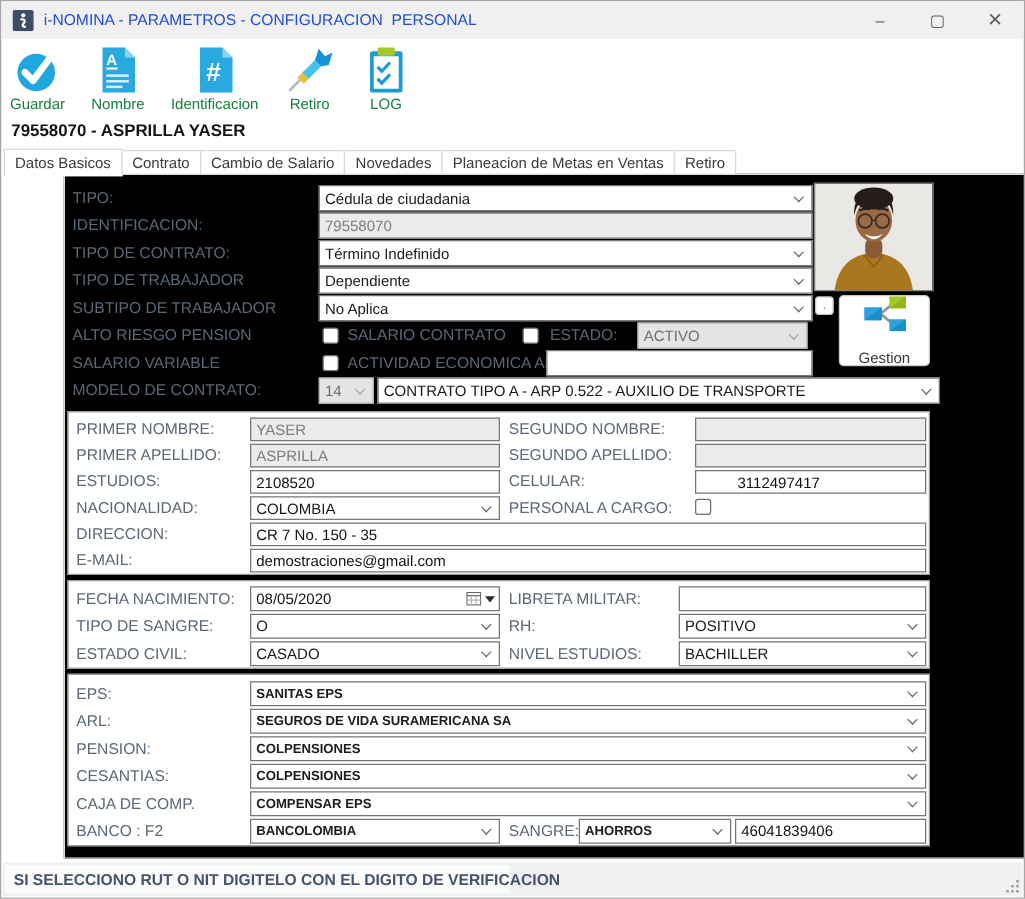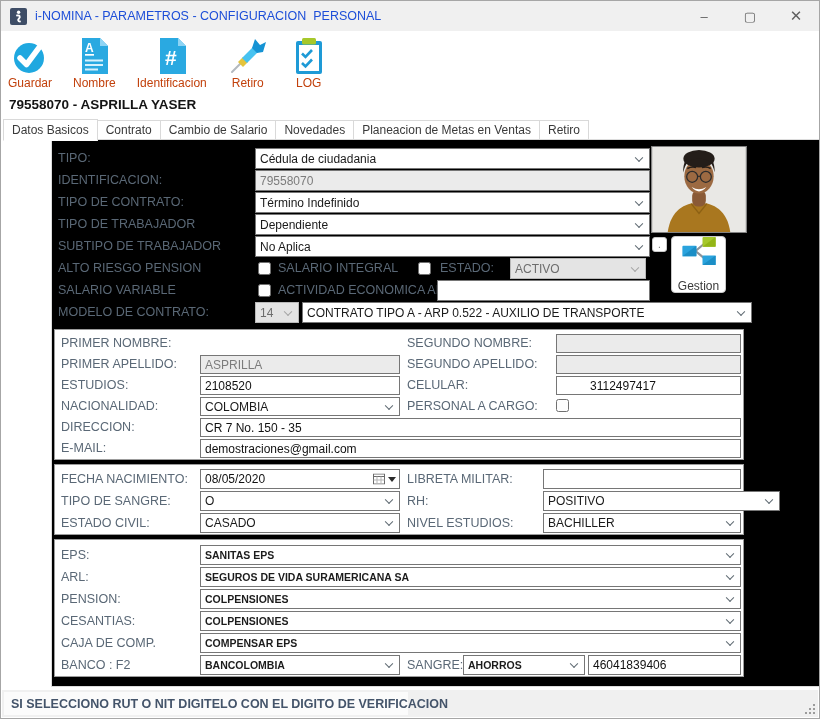--- a/index.html
+++ b/index.html
@@ -15,21 +15,21 @@
   .title { margin-left:8px; font-size:12.5px; color:#1d4ed8; white-space:pre; }
   .win-controls { margin-left:auto; display:flex; height:100%; }
   .win-btn { width:46px; height:100%; display:flex; align-items:center; justify-content:center;
              color:#5f5f5f; font-size:13px; cursor:default; }
   .win-btn.close { font-size:15px; }
 
   
   .toolbar { position:absolute; top:34px; left:5px; display:flex; gap:17px; align-items:flex-end; }
   .tool { display:flex; flex-direction:column; align-items:center; gap:0px; padding:1px 2px; }
   .tool svg { width:40px; height:40px; display:block; }
-  .tool-label { font-size:12px; color:#c2410c; line-height:14px; }
+  .tool-label { font-size:12px; color:#15803d; line-height:14px; }
 
   .employee-header { position:absolute; top:96px; left:8px; font-weight:bold;
                      font-size:13.5px; color:#141414; }
 
   
   .tabstrip { position:absolute; top:117px; left:2px; height:22px; display:flex; align-items:flex-end; z-index:6; }
   .tab { height:20px; border:1px solid #d9d9d9; background:#fff; padding:2px 8px 0 8px;
          font-size:12px; color:#3a3a3a; margin-right:-1px; white-space:nowrap; }
   .tab.active { height:22px; border-bottom:1px solid #fff; margin-bottom:-1px; position:relative; z-index:7;
                 padding-top:3px; }
@@ -54,21 +54,21 @@
   .cb { position:absolute; width:13px; height:13px; border:1px solid #707070; border-radius:2.5px;
         background:#fdfdfd; }
   .grp { position:absolute; border:1px solid #9c9c9c; background:#fff; }
 
   .photo { position:absolute; left:599px; top:6px; width:96px; height:87px; border:1px solid #828282; }
   .photo svg { display:block; width:100%; height:100%; }
 
   .btn-dot { position:absolute; left:600px; top:97px; width:15px; height:15px; border:1px solid #c8c8c8;
              border-radius:3px; background:#fff; color:#777; font-size:10px; display:flex;
              align-items:center; justify-content:center; line-height:1; }
-  .btn-gestion { position:absolute; left:619px; top:96px; width:55px; height:57px; border:1px solid #c9c9c9;
+  .btn-gestion { position:absolute; left:619px; top:96px; width:73px; height:57px; border:1px solid #c9c9c9;
                  border-radius:4px; background:#fff; display:flex; flex-direction:column;
                  align-items:center; justify-content:center; gap:15px; }
   .btn-gestion svg { width:40px; height:32px; display:block; }
   .btn-gestion .glabel { font-size:12px; color:#3a3a3a; line-height:12px; }
 
   
   .dtp { position:absolute; border:1px solid #767676; background:#fff; display:flex; align-items:center;
          font-size:12px; color:#111; padding:0 30px 0 4px; }
   .dtp .cal { position:absolute; right:14px; top:50%; transform:translateY(-50%); display:block; }
   .dtp .arrow { position:absolute; right:3px; top:50%; transform:translateY(-40%);
@@ -185,21 +185,21 @@
     </div>
 
     <div class="lbl" style="left:6px;top:99px">SUBTIPO DE TRABAJADOR</div>
     <div class="combo" style="left:203px;top:96px;width:395px;height:21px">
       <span>No Aplica</span>
         <span class="chev"></span>
     </div>
 
     <div class="lbl" style="left:6px;top:121px">ALTO RIESGO PENSION</div>
     <span class="cb" style="left:206px;top:122px"></span>
-    <div class="lbl" style="left:226px;top:121px">SALARIO INTEGRAL</div>
+    <div class="lbl" style="left:226px;top:121px">SALARIO CONTRATO</div>
     <span class="cb" style="left:366px;top:122px"></span>
     <div class="lbl" style="left:388px;top:121px">ESTADO:</div>
     <div class="combo dis" style="left:458px;top:118px;width:136px;height:21px">
       <span>ACTIVO</span>
         <span class="chev"></span>
     </div>
 
     <div class="lbl" style="left:6px;top:143px">SALARIO VARIABLE</div>
     <span class="cb" style="left:206px;top:144px"></span>
     <div class="lbl" style="left:226px;top:143px">ACTIVIDAD ECONOMICA ARL:</div>
@@ -243,20 +243,21 @@
         <rect x="24" y="0" width="15" height="11" rx="1" fill="#a6c82b"></rect>
         <polygon points="24,11 39,0 39,11" fill="#93b517"></polygon>
         <rect x="24" y="21" width="15" height="11" rx="1" fill="#2aa3dd"></rect>
         <polygon points="24,32 39,21 39,32" fill="#1b8ec6"></polygon>
       </svg>
       <span class="glabel">Gestion</span>
     </div>
 
     <div class="grp" style="left:2px;top:189px;width:690px;height:131px">
       <div class="lbl" style="left:6px;top:6px">PRIMER NOMBRE:</div>
+      <input class="tb dis" style="left: 145px; top: 4px; width: 200px; height: 19px;" value="YASER">
       <div class="lbl" style="left:352px;top:6px">SEGUNDO NOMBRE:</div>
       <input class="tb dis" style="left: 501px; top: 4px; width: 185px; height: 19px;" value="">
 
       <div class="lbl" style="left:6px;top:27px">PRIMER APELLIDO:</div>
       <input class="tb dis" style="left: 145px; top: 25px; width: 200px; height: 19px;" value="ASPRILLA">
       <div class="lbl" style="left:352px;top:27px">SEGUNDO APELLIDO:</div>
       <input class="tb dis" style="left: 501px; top: 25px; width: 185px; height: 19px;" value="">
 
       <div class="lbl" style="left:6px;top:48px">ESTUDIOS:</div>
       <input class="tb" style="left: 145px; top: 46px; width: 200px; height: 19px;" value="2108520">
@@ -293,21 +294,21 @@
       </div>
       <div class="lbl" style="left:352px;top:7px">LIBRETA MILITAR:</div>
       <input class="tb" style="left: 488px; top: 4px; width: 198px; height: 20px;" value="">
 
       <div class="lbl" style="left:6px;top:29px">TIPO DE SANGRE:</div>
       <div class="combo" style="left:145px;top:26px;width:200px;height:20px">
         <span>O</span>
           <span class="chev"></span>
       </div>
       <div class="lbl" style="left:352px;top:29px">RH:</div>
-      <div class="combo" style="left:488px;top:26px;width:237px;height:20px">
+      <div class="combo" style="left:488px;top:26px;width:198px;height:20px">
         <span>POSITIVO</span>
           <span class="chev"></span>
       </div>
 
       <div class="lbl" style="left:6px;top:51px">ESTADO CIVIL:</div>
       <div class="combo" style="left:145px;top:48px;width:200px;height:20px">
         <span>CASADO</span>
           <span class="chev"></span>
       </div>
       <div class="lbl" style="left:352px;top:51px">NIVEL ESTUDIOS:</div>

